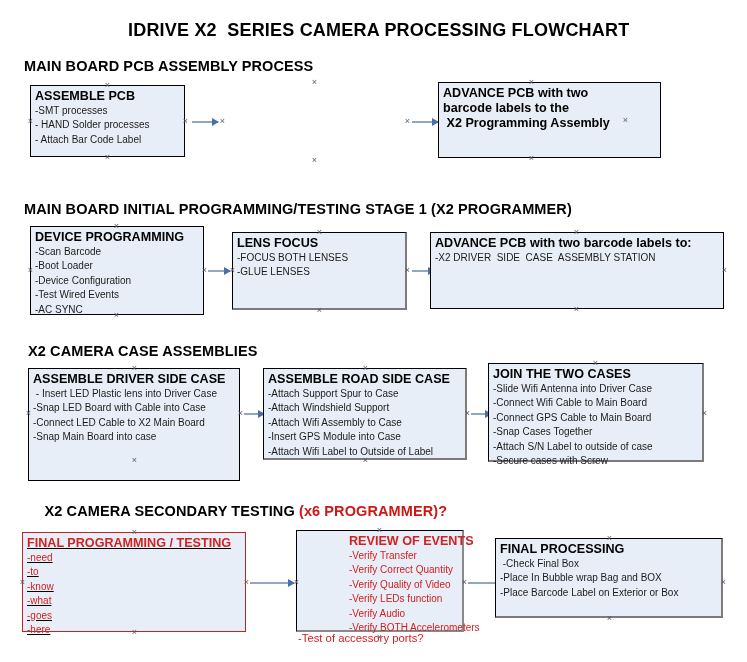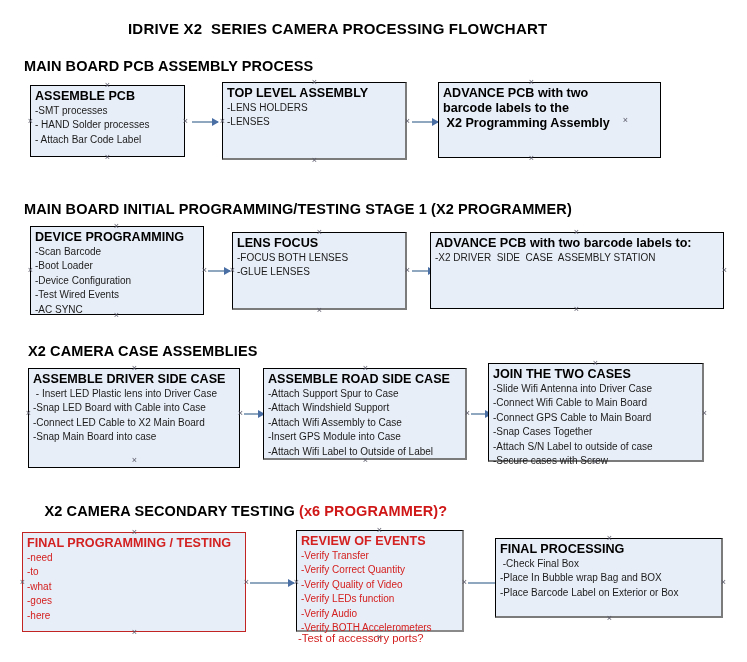--- a/index.html
+++ b/index.html
@@ -9,21 +9,21 @@
     font-family:"Liberation Sans","DejaVu Sans",sans-serif;
     position:relative;
     overflow:hidden;
     -webkit-font-smoothing:antialiased;
   }
   #canvas{position:absolute;left:0;top:0;width:747px;height:662px;}
 
   
   .doc-title{
     position:absolute;
-    font-size:15px;
+    font-size:18px;
     font-weight:bold;
     color:#000000;
     letter-spacing:0.2px;
     white-space:pre;
   }
   .section-title{
     position:absolute;
     font-size:14.5px;
     font-weight:bold;
     color:#000000;
@@ -38,21 +38,21 @@
     background:#e8eef7;
     box-sizing:border-box;
     overflow:visible;
   }
   .box.blk{border:1.3px solid #000000;}
   .box.shadow{
     border:1.3px solid #000000;
     border-right:2.6px solid #7b7b7b;
     border-bottom:2.6px solid #7b7b7b;
   }
-  .box.redb{border:1.3px solid #c22424;}
+  .box.redb{border:1.3px solid #c22424;text-decoration:underline;}
   .box.greyb{
     border:1.3px solid #000000;
     border-right:2.6px solid #8a8a8a;
     border-bottom:2.6px solid #8a8a8a;
   }
   .box-inner{
     padding:3px 0 0 4px;
     overflow:visible;
   }
   .box-title{
@@ -129,27 +129,20 @@
       <div class="box-line">- Attach Bar Code Label</div>
     </div>
   </div>
   <span class="handle" style="left:104px;top:82px;"></span>
   <span class="handle" style="left:104px;top:154px;"></span>
   <span class="handle" style="left:27px;top:118px;"></span>
   <span class="handle" style="left:182px;top:118px;"></span>
 
   <div class="arrow" style="left:192px;top:121px;width:26px;"></div>
 
-  <div class="box shadow" style="left:222px;top:82px;width:185px;height:78px;">
-    <div class="box-inner">
-      <div class="box-title">TOP LEVEL ASSEMBLY</div>
-      <div class="box-line">-LENS HOLDERS</div>
-      <div class="box-line">-LENSES</div>
-    </div>
-  </div>
   <span class="handle" style="left:311px;top:79px;"></span>
   <span class="handle" style="left:311px;top:157px;"></span>
   <span class="handle" style="left:219px;top:118px;"></span>
   <span class="handle" style="left:404px;top:118px;"></span>
 
   <div class="arrow" style="left:412px;top:121px;width:26px;"></div>
 
   <div class="box blk" style="left:438px;top:82px;width:223px;height:76px;">
     <div class="box-inner">
       <div class="box-title">ADVANCE PCB with two</div>
@@ -199,21 +192,21 @@
       <div class="box-title">ADVANCE PCB with two barcode labels to:</div>
       <div class="box-line">-X2 DRIVER  SIDE  CASE  ASSEMBLY STATION</div>
     </div>
   </div>
   <span class="handle" style="left:573px;top:229px;"></span>
   <span class="handle" style="left:573px;top:306px;"></span>
   <span class="handle" style="left:721px;top:267px;"></span>
 
   <div class="section-title" style="left:28px;top:343px;">X2 CAMERA CASE ASSEMBLIES</div>
 
-  <div class="box blk" style="left:28px;top:368px;width:212px;height:100px;">
+  <div class="box blk" style="left:28px;top:368px;width:212px;height:113px;">
     <div class="box-inner">
       <div class="box-title">ASSEMBLE DRIVER SIDE CASE</div>
       <div class="box-line"> - Insert LED Plastic lens into Driver Case</div>
       <div class="box-line">-Snap LED Board with Cable into Case</div>
       <div class="box-line">-Connect LED Cable to X2 Main Board</div>
       <div class="box-line">-Snap Main Board into case</div>
     </div>
   </div>
   <span class="handle" style="left:131px;top:365px;"></span>
   <span class="handle" style="left:131px;top:457px;"></span>
@@ -255,33 +248,34 @@
 
   <div class="section-title" style="left:28px;top:487px;">
     <span>X2 CAMERA SECONDARY TESTING </span><span class="accent">(x6 PROGRAMMER)?</span>
   </div>
 
   <div class="box redb" style="left:22px;top:532px;width:224px;height:100px;">
     <div class="box-inner">
       <div class="box-title red">FINAL PROGRAMMING / TESTING</div>
       <div class="box-line red">-need</div>
       <div class="box-line red">-to</div>
+      <div class="box-line red">-know</div>
       <div class="box-line red">-what</div>
       <div class="box-line red">-goes</div>
       <div class="box-line red">-here</div>
     </div>
   </div>
   <span class="handle" style="left:131px;top:529px;"></span>
   <span class="handle" style="left:131px;top:629px;"></span>
   <span class="handle" style="left:19px;top:579px;"></span>
   <span class="handle" style="left:243px;top:579px;"></span>
 
   <div class="arrow" style="left:250px;top:582px;width:44px;"></div>
 
-  <div class="box greyb" style="left:296px;top:530px;width:168px;height:102px;">
+  <div class="box greyb" style="left:296px;top:530px;width:168px;height:102px;padding-left:48px;">
     <div class="box-inner">
       <div class="box-title red">REVIEW OF EVENTS</div>
       <div class="box-line red">-Verify Transfer</div>
       <div class="box-line red">-Verify Correct Quantity</div>
       <div class="box-line red">-Verify Quality of Video</div>
       <div class="box-line red">-Verify LEDs function</div>
       <div class="box-line red">-Verify Audio</div>
       <div class="box-line red">-Verify BOTH Accelerometers</div>
     </div>
   </div>

